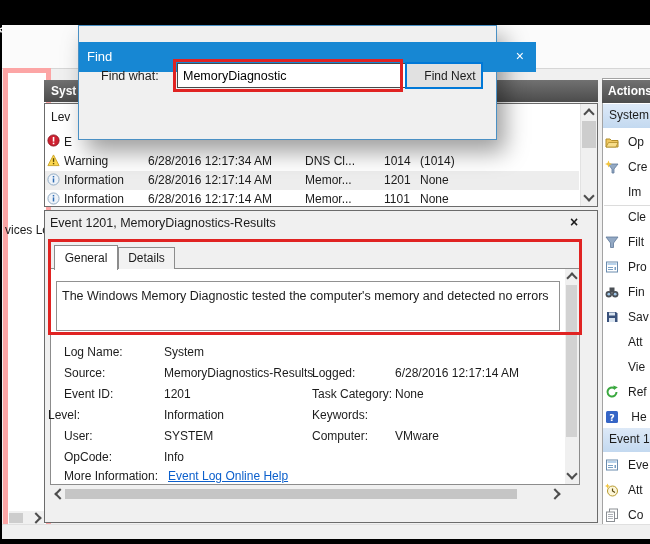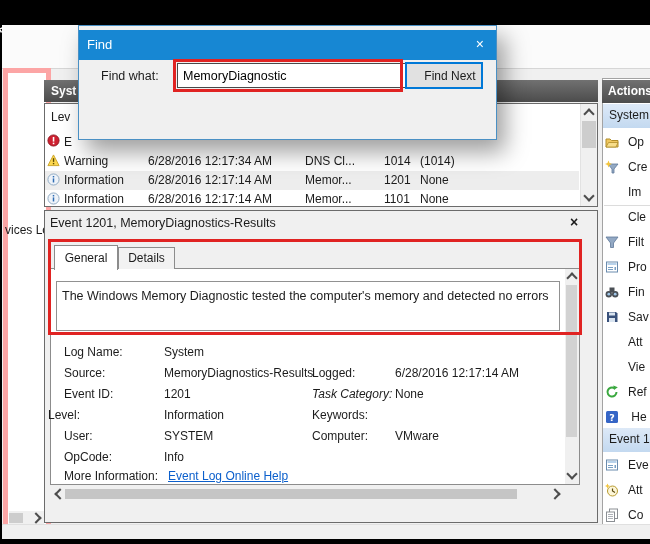--- a/index.html
+++ b/index.html
@@ -28,21 +28,21 @@
   .chev{position:absolute;width:6px;height:6px;border-right:2px solid #4d4d4d;border-bottom:2px solid #4d4d4d;}
   .chev-up{transform:rotate(-135deg);}  .chev-down{transform:rotate(45deg);}
   .chev-left{transform:rotate(135deg);} .chev-right{transform:rotate(-45deg);}
   .actions-panel{left:602px;top:78px;width:48px;height:447px;background:#fff;border:1px solid #a3a3a3;border-right:none;box-sizing:border-box;}
   .actions-header{left:602px;top:80px;width:48px;height:23px;}
   .section-bar{position:absolute;left:603px;width:47px;height:24px;background:linear-gradient(#dde9f7,#c3d9f0);border-bottom:1px solid #fff;overflow:hidden;}
   .action-label{position:absolute;left:628px;width:22px;overflow:hidden;white-space:nowrap;font-size:12px;}
   .action-icon{position:absolute;left:605px;width:14px;height:14px;}
   .sep{position:absolute;left:604px;width:46px;height:1px;background:#dcdcdc;}
   .dialog{left:78px;top:25px;width:419px;height:115px;z-index:10;box-shadow:8px 12px 22px rgba(0,0,0,.38);border:1px solid #4a90c4;box-sizing:border-box;background:#f0f0f0;}
-  .dialog-title{position:absolute;left:0;top:4px;width:100%;height:30px;background:#1787d3;}
+  .dialog-title{position:absolute;left:0;top:16px;width:100%;height:30px;background:#1787d3;padding-left:40px;}
   .btn{position:absolute;background:#e1e1e1;text-align:center;font-size:12px;box-sizing:border-box;}
   .btn-default{border:2px solid #0078d7;}
   .btn-normal{border:1px solid #adadad;}
   input.find-input{position:absolute;border:1px solid #494949;font-family:"Liberation Sans",sans-serif;font-size:12.5px;padding:0 16px 0 5px;outline:none;}
   a.link{color:#0b5fcc;text-decoration:underline;}
   .icon13{position:absolute;width:13px;height:13px;}
 </style>
 </head>
 <body>
 
@@ -127,21 +127,21 @@
   <div class="t" style="left:62px;top:289px;font-size:12.5px;">The Windows Memory Diagnostic tested the computer's memory and detected no errors</div>
 
   <div class="t" style="left:64px;top:345px;">Log Name:</div>
   <div class="t" style="left:164px;top:345px;">System</div>
   <div class="t" style="left:64px;top:366px;">Source:</div>
   <div class="t" style="left:164px;top:366px;">MemoryDiagnostics-Results</div>
   <div class="t" style="left:312px;top:366px;">Logged:</div>
   <div class="t" style="left:395px;top:366px;">6/28/2016 12:17:14 AM</div>
   <div class="t" style="left:64px;top:387px;">Event ID:</div>
   <div class="t" style="left:164px;top:387px;">1201</div>
-  <div class="t" style="left:312px;top:387px;font-style:italic;">Task Category:</div>
+  <div class="t" style="left:312px;top:387px;">Task Category:</div>
   <div class="t" style="left:395px;top:387px;">None</div>
   <div class="t" style="left:48px;top:408px;">Level:</div>
   <div class="t" style="left:164px;top:408px;">Information</div>
   <div class="t" style="left:312px;top:408px;">Keywords:</div>
   <div class="t" style="left:395px;top:408px;"></div>
   <div class="t" style="left:64px;top:429px;">User:</div>
   <div class="t" style="left:164px;top:429px;">SYSTEM</div>
   <div class="t" style="left:312px;top:429px;">Computer:</div>
   <div class="t" style="left:395px;top:429px;">VMware</div>
   <div class="t" style="left:64px;top:450px;">OpCode:</div>

